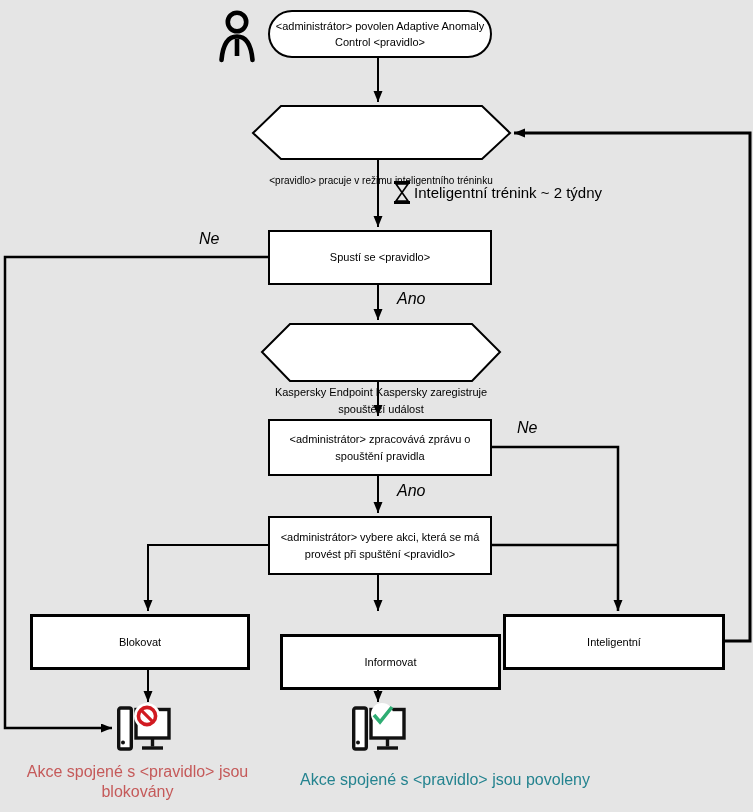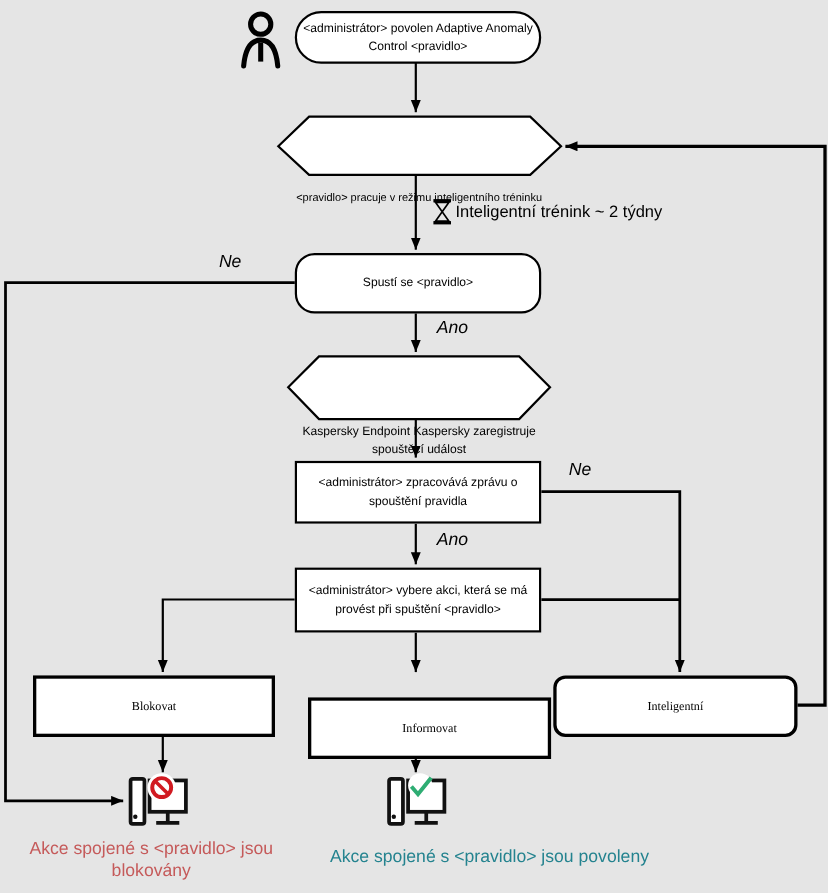--- a/index.html
+++ b/index.html
@@ -8,21 +8,21 @@
     font-family:"Liberation Sans",sans-serif;color:#000;overflow:hidden;
   }
   .wires{position:absolute;left:0;top:0;z-index:1;}
   .node{
     position:absolute;z-index:2;box-sizing:border-box;
     display:flex;align-items:center;justify-content:center;
     text-align:center;white-space:pre-line;
     font-size:11px;line-height:1.5;background:transparent;
   }
   .rect{border:2px solid #000;background:#fff;}
-  .thick{border-width:3px;font-family:Liberation Serif, serif;}
+  .thick{border-width:3px;}
   .stadium{border:2px solid #000;border-radius:26px;background:#fff;}
   .hexlabel{background:transparent;margin-top:48px;}
   .edge-label{position:absolute;z-index:3;font-size:16px;line-height:1.1;font-style:italic;}
   .note-label{position:absolute;z-index:3;font-size:15px;line-height:1.2;}
   .outcome{
     position:absolute;z-index:3;text-align:center;font-size:16px;
     line-height:1.25;white-space:pre-line;
   }
 </style>
 </head>
@@ -90,36 +90,36 @@
         <path d="M22,10 L28,17 L40,2" fill="none" stroke="#2EAD73" stroke-width="3.6"></path>
       </g>
     </g>
   </svg>
 
   <div class="node stadium" style="left:268px;top:10px;width:224px;height:48px;">&lt;administrátor&gt; povolen Adaptive Anomaly
 Control &lt;pravidlo&gt;</div>
 
   <div class="node hexlabel" style="left:250px;top:106px;width:262px;height:53px;font-size:10px;">&lt;pravidlo&gt; pracuje v režimu inteligentního tréninku</div>
 
-  <div class="node rect" style="left:268px;top:230px;width:224px;height:55px;border-radius:18px;">Spustí se &lt;pravidlo&gt;</div>
+  <div class="node rect" style="left:268px;top:230px;width:224px;height:55px;">Spustí se &lt;pravidlo&gt;</div>
 
   <div class="node hexlabel" style="left:262px;top:324px;width:238px;height:57px;">Kaspersky Endpoint Kaspersky zaregistruje
 spouštěcí událost</div>
 
   <div class="node rect" style="left:268px;top:419px;width:224px;height:57px;">&lt;administrátor&gt; zpracovává zprávu o
 spouštění pravidla</div>
 
   <div class="node rect" style="left:268px;top:516px;width:224px;height:59px;">&lt;administrátor&gt; vybere akci, která se má
 provést při spuštění &lt;pravidlo&gt;</div>
 
   <div class="node rect thick" style="left:30px;top:614px;width:220px;height:56px;">Blokovat</div>
 
   <div class="node rect thick" style="left:280px;top:614px;width:221px;height:56px;margin-top:20px;">Informovat</div>
 
-  <div class="node rect thick" style="left:503px;top:614px;width:222px;height:56px;border-radius:11px;">Inteligentní</div>
+  <div class="node rect thick" style="left:503px;top:614px;width:222px;height:56px;">Inteligentní</div>
 
   <div class="edge-label" style="left:199px;top:230px;">Ne</div>
   <div class="edge-label" style="left:397px;top:290px;">Ano</div>
   <div class="edge-label" style="left:517px;top:419px;">Ne</div>
   <div class="edge-label" style="left:397px;top:482px;">Ano</div>
   <div class="note-label" style="left:414px;top:184px;">Inteligentní trénink ~ 2 týdny</div>
 
   <div class="outcome" style="left:10px;top:762px;width:255px;color:#C55A5A;">Akce spojené s &lt;pravidlo&gt; jsou
 blokovány</div>
   <div class="outcome" style="left:285px;top:770px;width:320px;color:#24838F;">Akce spojené s &lt;pravidlo&gt; jsou povoleny</div>

